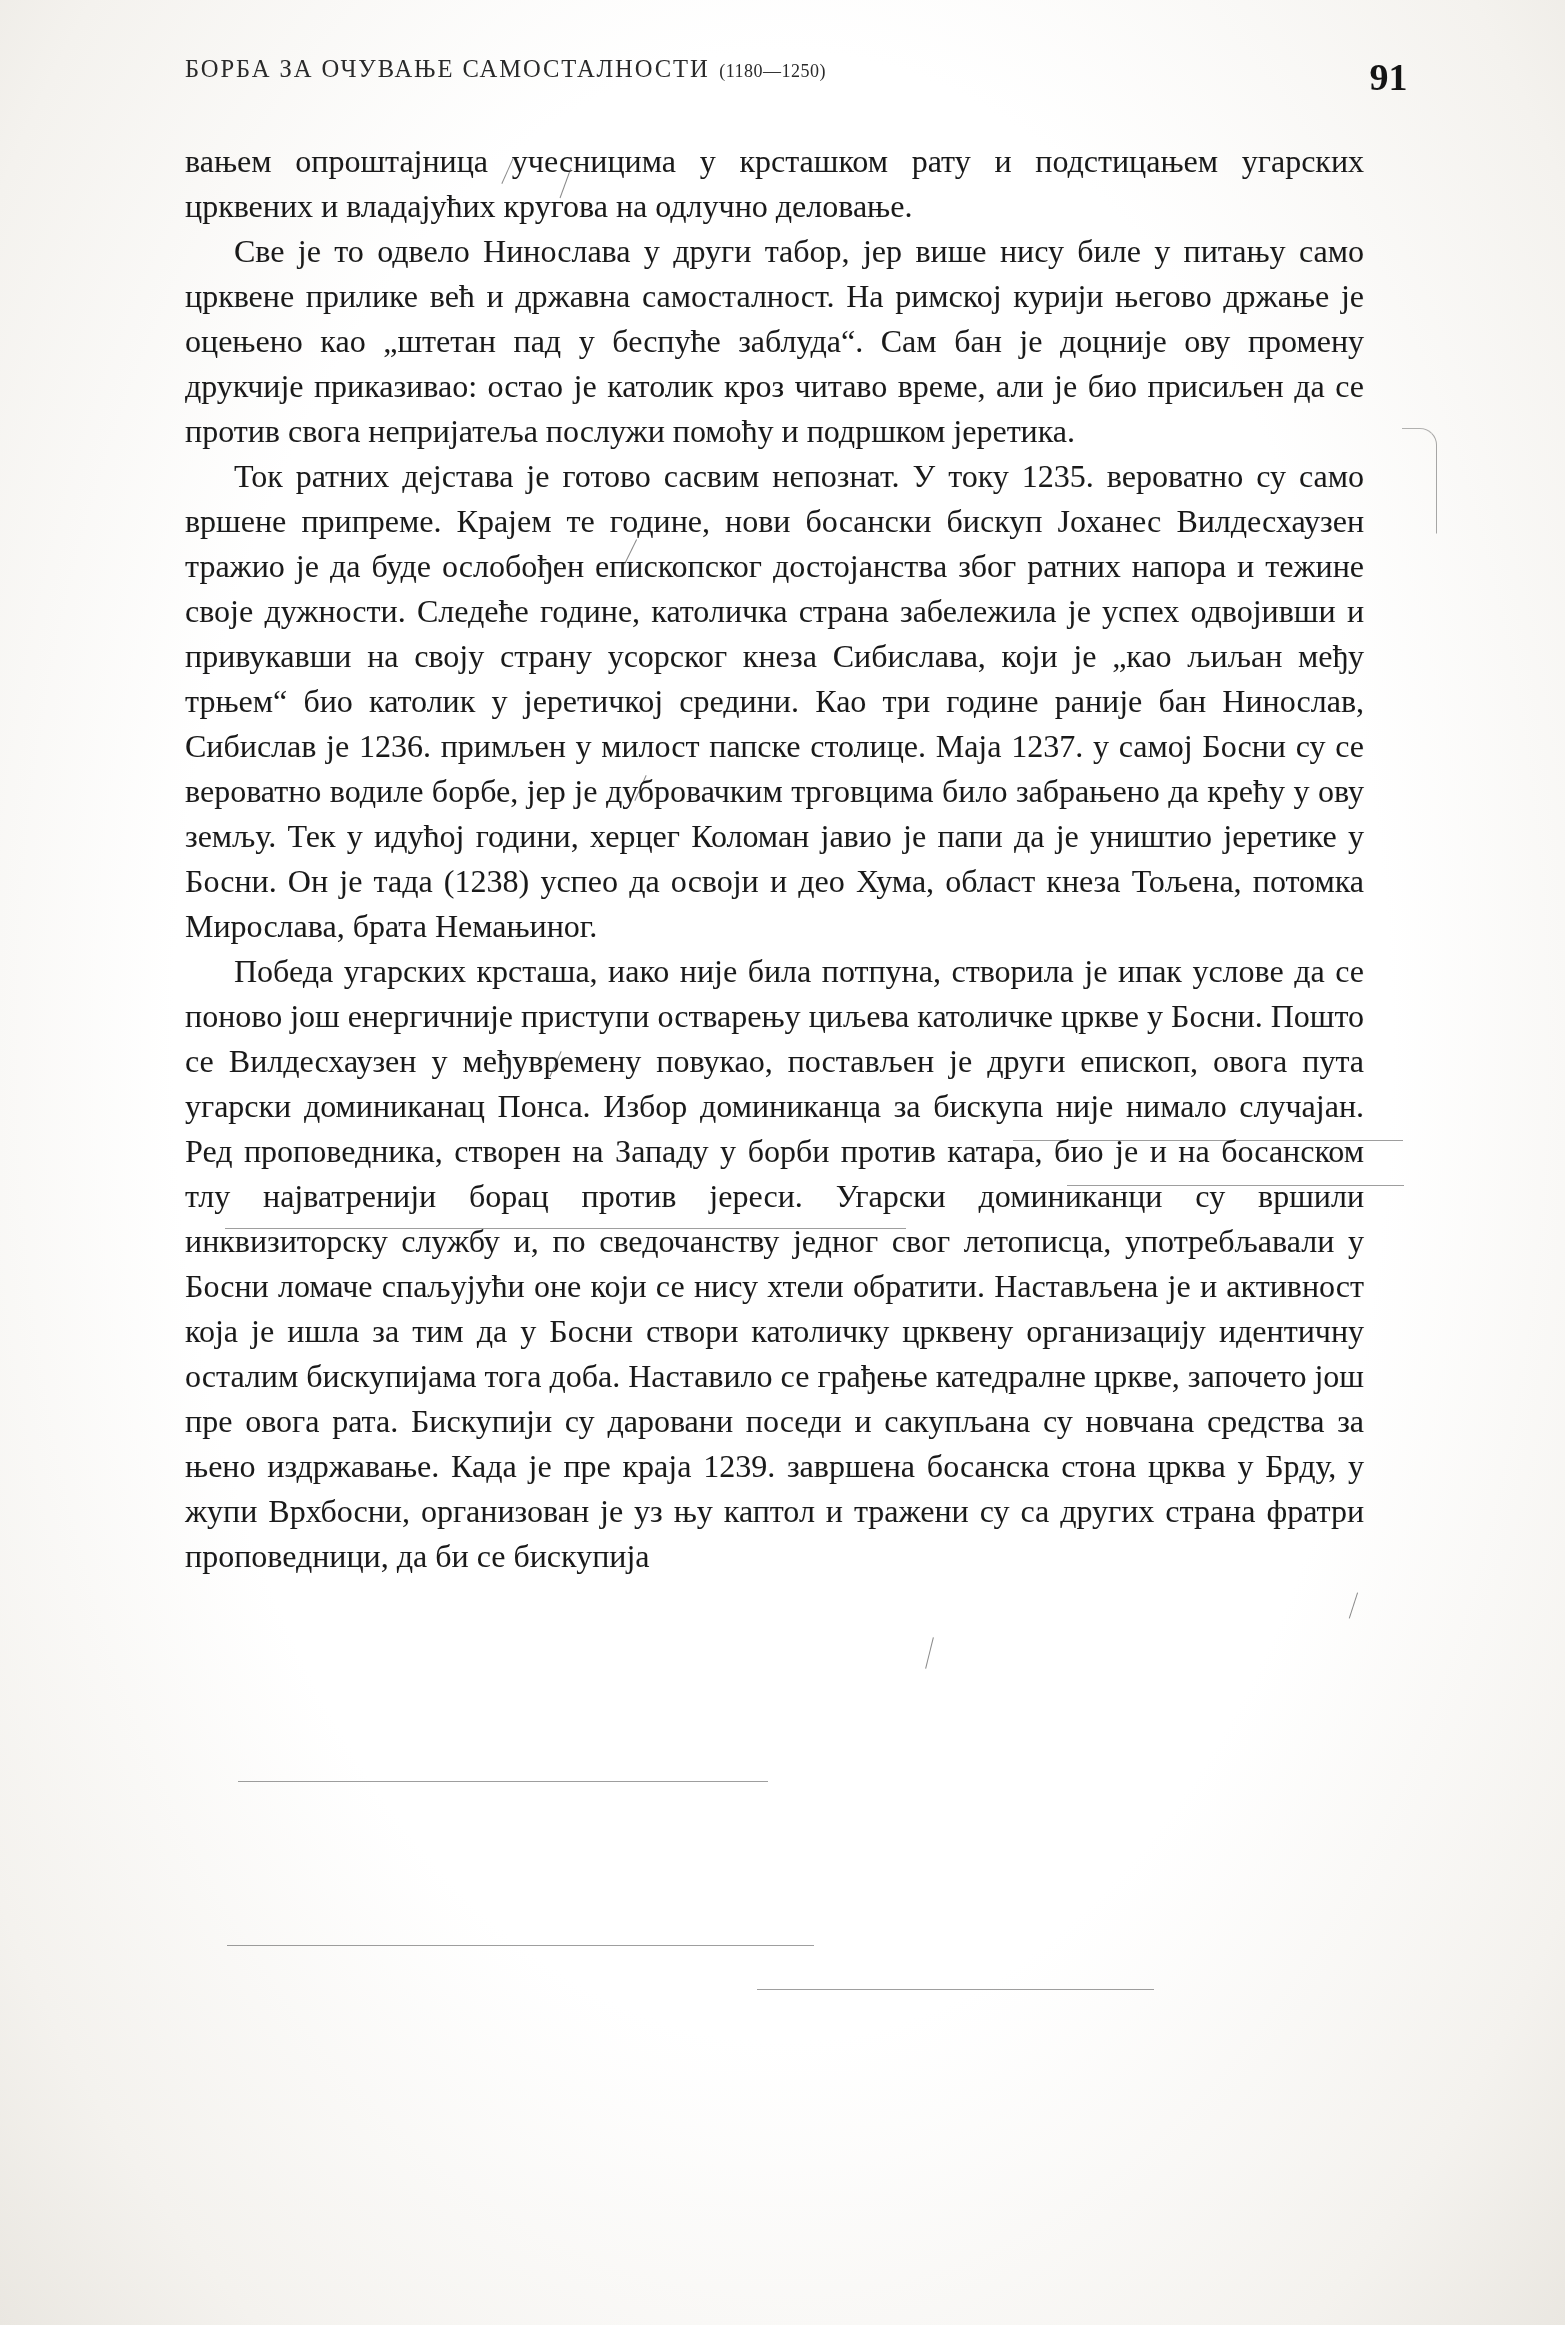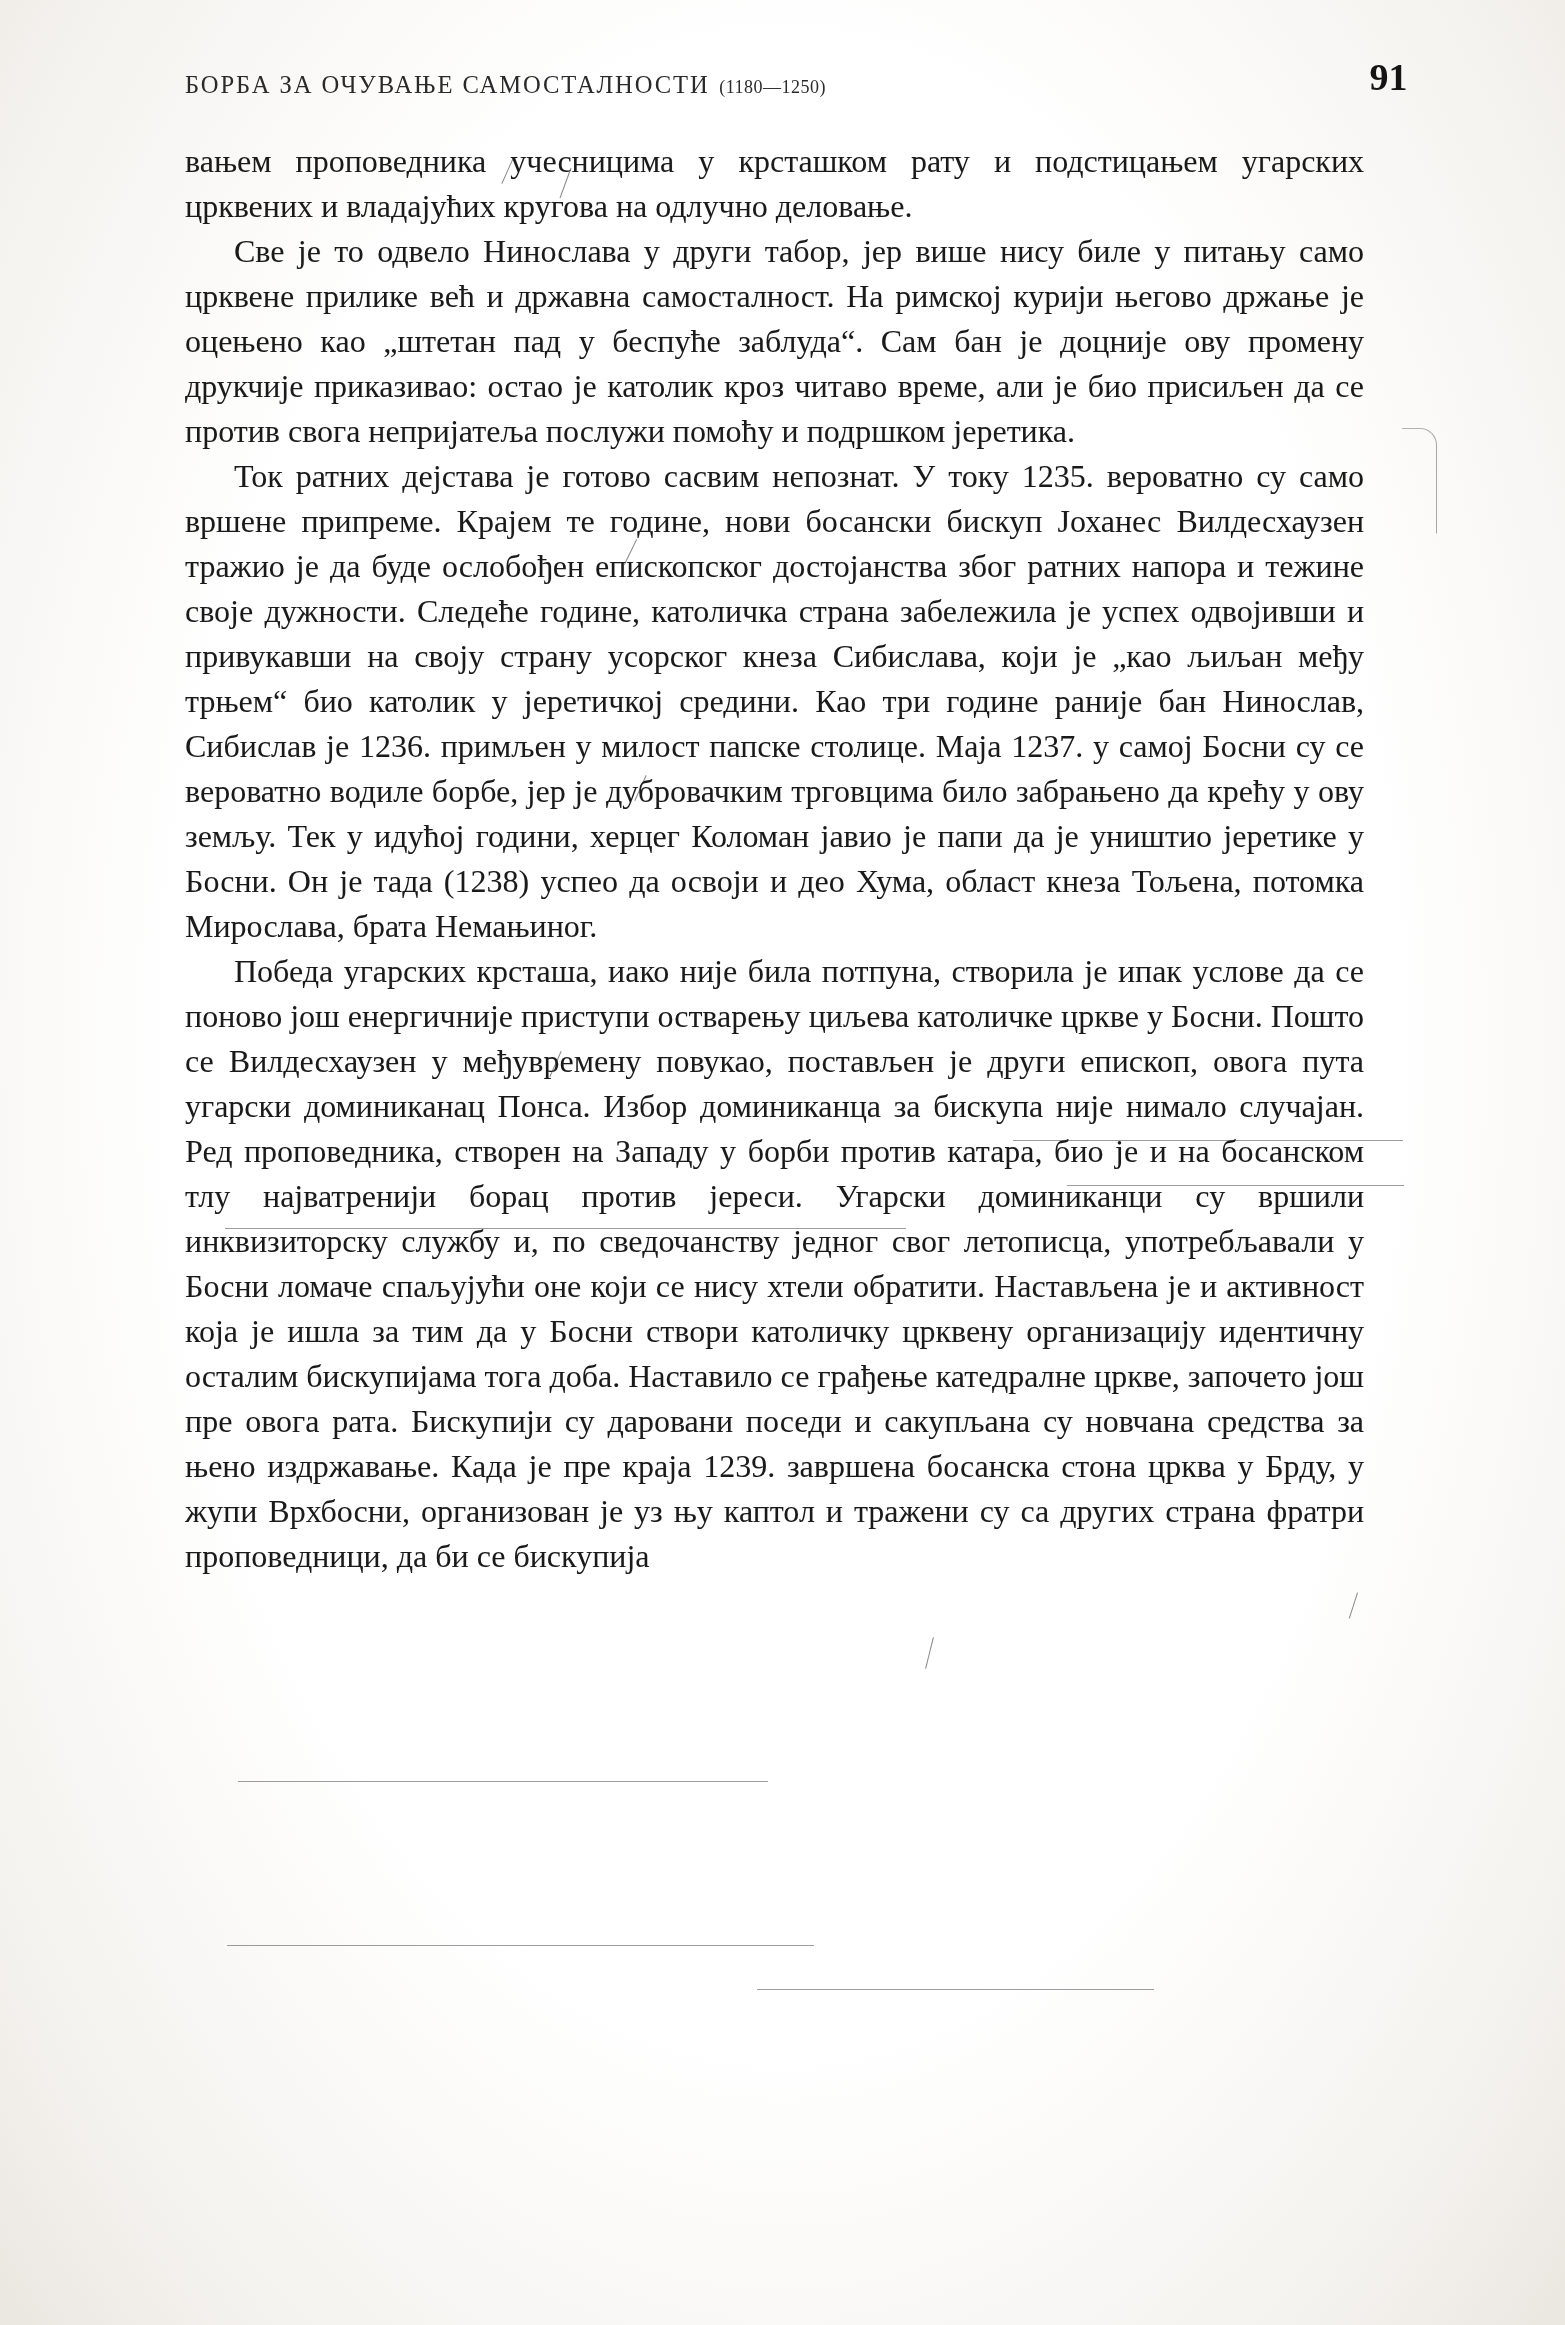--- a/index.html
+++ b/index.html
@@ -26,21 +26,21 @@
 
   .content {
     position: absolute;
     left: 185px;
     top: 55px;
     width: 1230px;
   }
 
   .header {
     display: flex;
-    align-items: flex-end;
+    align-items: flex-start;
     justify-content: space-between;
     width: 100%;
     margin-bottom: 40px;
   }
 
   .running-title {
     font-size: 24.6px;
     letter-spacing: 1.9px;
     color: #2a2a2a;
     white-space: nowrap;
@@ -110,21 +110,21 @@
   <div class="content">
 
     <div class="header">
       <div class="running-title">
         <span>БОРБА ЗА ОЧУВАЊЕ САМОСТАЛНОСТИ</span><span class="years">(1180—1250)</span>
       </div>
       <div class="folio">91</div>
     </div>
 
     <div class="body-text">
-      <p class="no-indent">вањем проповедника учесницима у крсташком рату и подстицањем угарских црквених и владајућих кругова на одлучно деловање.</p>
+      <p class="no-indent">вањем опроштајница учесницима у крсташком рату и подстицањем угарских црквених и владајућих кругова на одлучно деловање.</p>
       <p>Све је то одвело Нинослава у други табор, јер више нису биле у питању само црквене прилике већ и државна самосталност. На римској курији његово држање је оцењено као „штетан пад у беспуће заблуда“. Сам бан је доцније ову промену друкчије приказивао: остао је католик кроз читаво време, али је био присиљен да се против свога непријатеља послужи помоћу и подршком јеретика.</p>
       <p>Ток ратних дејстава је готово сасвим непознат. У току 1235. вероватно су само вршене припреме. Крајем те године, нови босански бискуп Јоханес Вилдесхаузен тражио је да буде ослобођен епископског достојанства због ратних напора и тежине своје дужности. Следеће године, католичка страна забележила је успех одвојивши и привукавши на своју страну усорског кнеза Сибислава, који је „као љиљан међу трњем“ био католик у јеретичкој средини. Као три године раније бан Нинослав, Сибислав је 1236. примљен у милост папске столице. Маја 1237. у самој Босни су се вероватно водиле борбе, јер је дубровачким трговцима било забрањено да крећу у ову земљу. Тек у идућој години, херцег Коломан јавио је папи да је уништио јеретике у Босни. Он је тада (1238) успео да освоји и део Хума, област кнеза Тољена, потомка Мирослава, брата Немањиног.</p>
       <p>Победа угарских крсташа, иако није била потпуна, створила је ипак услове да се поново још енергичније приступи остварењу циљева католичке цркве у Босни. Пошто се Вилдесхаузен у међувремену повукао, постављен је други епископ, овога пута угарски доминиканац Понса. Избор доминиканца за бискупа није нимало случајан. Ред проповедника, створен на Западу у борби против катара, био је и на босанском тлу најватренији борац против јереси. Угарски доминиканци су вршили инквизиторску службу и, по сведочанству једног свог летописца, употребљавали у Босни ломаче спаљујући оне који се нису хтели обратити. Настављена је и активност која је ишла за тим да у Босни створи католичку црквену организацију идентичну осталим бискупијама тога доба. Наставило се грађење катедралне цркве, започето још пре овога рата. Бискупији су даровани поседи и сакупљана су новчана средства за њено издржавање. Када је пре краја 1239. завршена босанска стона црква у Брду, у жупи Врхбосни, организован је уз њу каптол и тражени су са других страна фратри проповедници, да би се бискупија</p>
     </div>
 
   </div>
 
   <div class="mark stroke" style="left:507px; top:157px; height:28px; transform: rotate(24deg);"></div>
   <div class="mark stroke" style="left:565px; top:167px; height:32px; transform: rotate(20deg);"></div>
   <div class="mark stroke" style="left:630px; top:538px; height:28px; transform: rotate(26deg);"></div>

